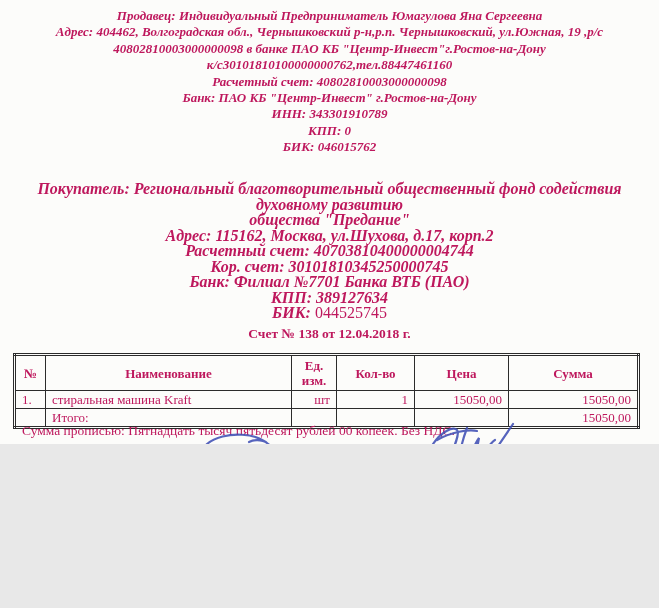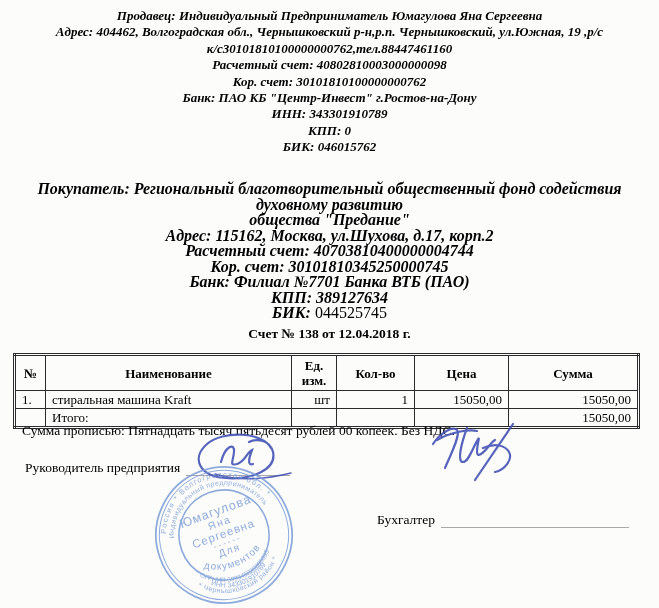--- a/index.html
+++ b/index.html
@@ -1,22 +1,22 @@
 <!DOCTYPE html>
 <html><head>
 <meta charset="utf-8">
 <style>
   html,body{margin:0;padding:0;background:#e8e8e8;}
   .page{
     position:relative;
-    width:659px;height:608px;
+    width:659px;height:444px;
     background:#fcfcfa;
     overflow:hidden;
     font-family:"Liberation Serif", serif;
-    color:#000000;
+    color:#be185d;
     margin:0 auto;
   }
   .centered-block{
     position:absolute;left:0;right:0;
     text-align:center;
     font-weight:bold;font-style:italic;
   }
   .seller-block{top:8px;font-size:13px;line-height:16.4px;}
   .buyer-block{top:181px;font-size:16px;line-height:15.5px;}
   .regular-num{font-weight:normal;font-style:normal;}
@@ -60,23 +60,23 @@
   .stamp-text{font-family:"Liberation Sans", sans-serif;}
 </style>
 </head>
 <body>
 
 <div class="page">
 
   <div class="centered-block seller-block">
     <div>Продавец: Индивидуальный Предприниматель Юмагулова Яна Сергеевна</div>
     <div>Адрес: 404462, Волгоградская обл., Чернышковский р-н,р.п. Чернышковский, ул.Южная, 19 ,р/с</div>
+    <div>40802810003000000098 в банке ПАО КБ "Центр-Инвест"г.Ростов-на-Дону</div>
     <div>к/с30101810100000000762,тел.88447461160</div>
     <div>Расчетный счет: 40802810003000000098</div>
-    <div>Кор. счет: 30101810100000000762</div>
     <div>Банк: ПАО КБ "Центр-Инвест" г.Ростов-на-Дону</div>
     <div>ИНН: 343301910789</div>
     <div>КПП: 0</div>
     <div>БИК: 046015762</div>
   </div>
 
   <div class="centered-block buyer-block">
     <div>Покупатель: Региональный благотворительный общественный фонд содействия духовному развитию</div>
     <div>общества "Предание"</div>
     <div>Адрес: 115162, Москва, ул.Шухова, д.17, корп.2</div>

